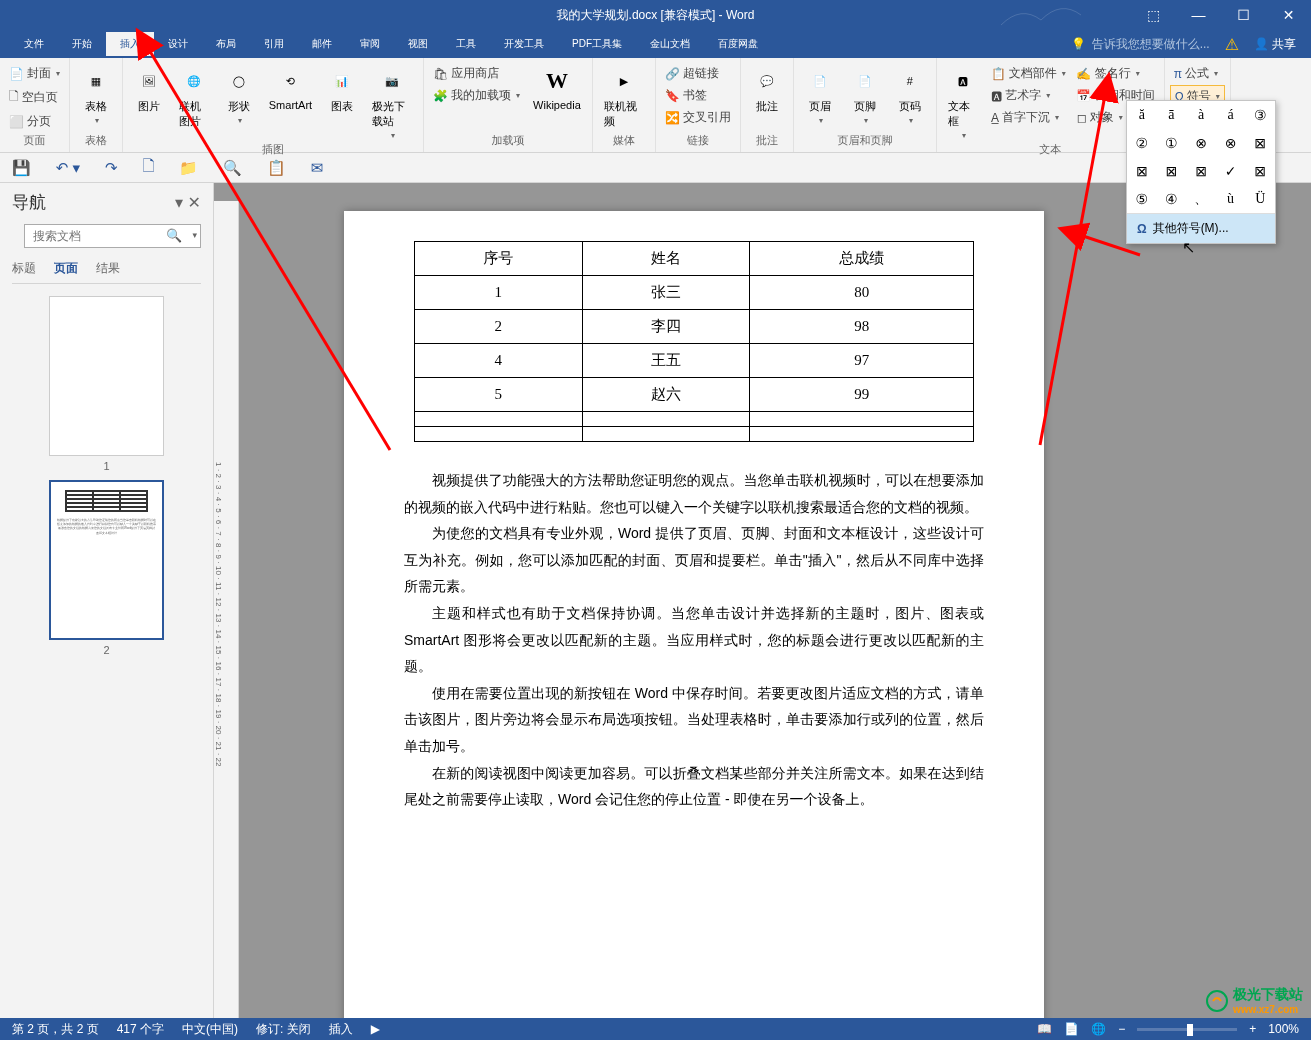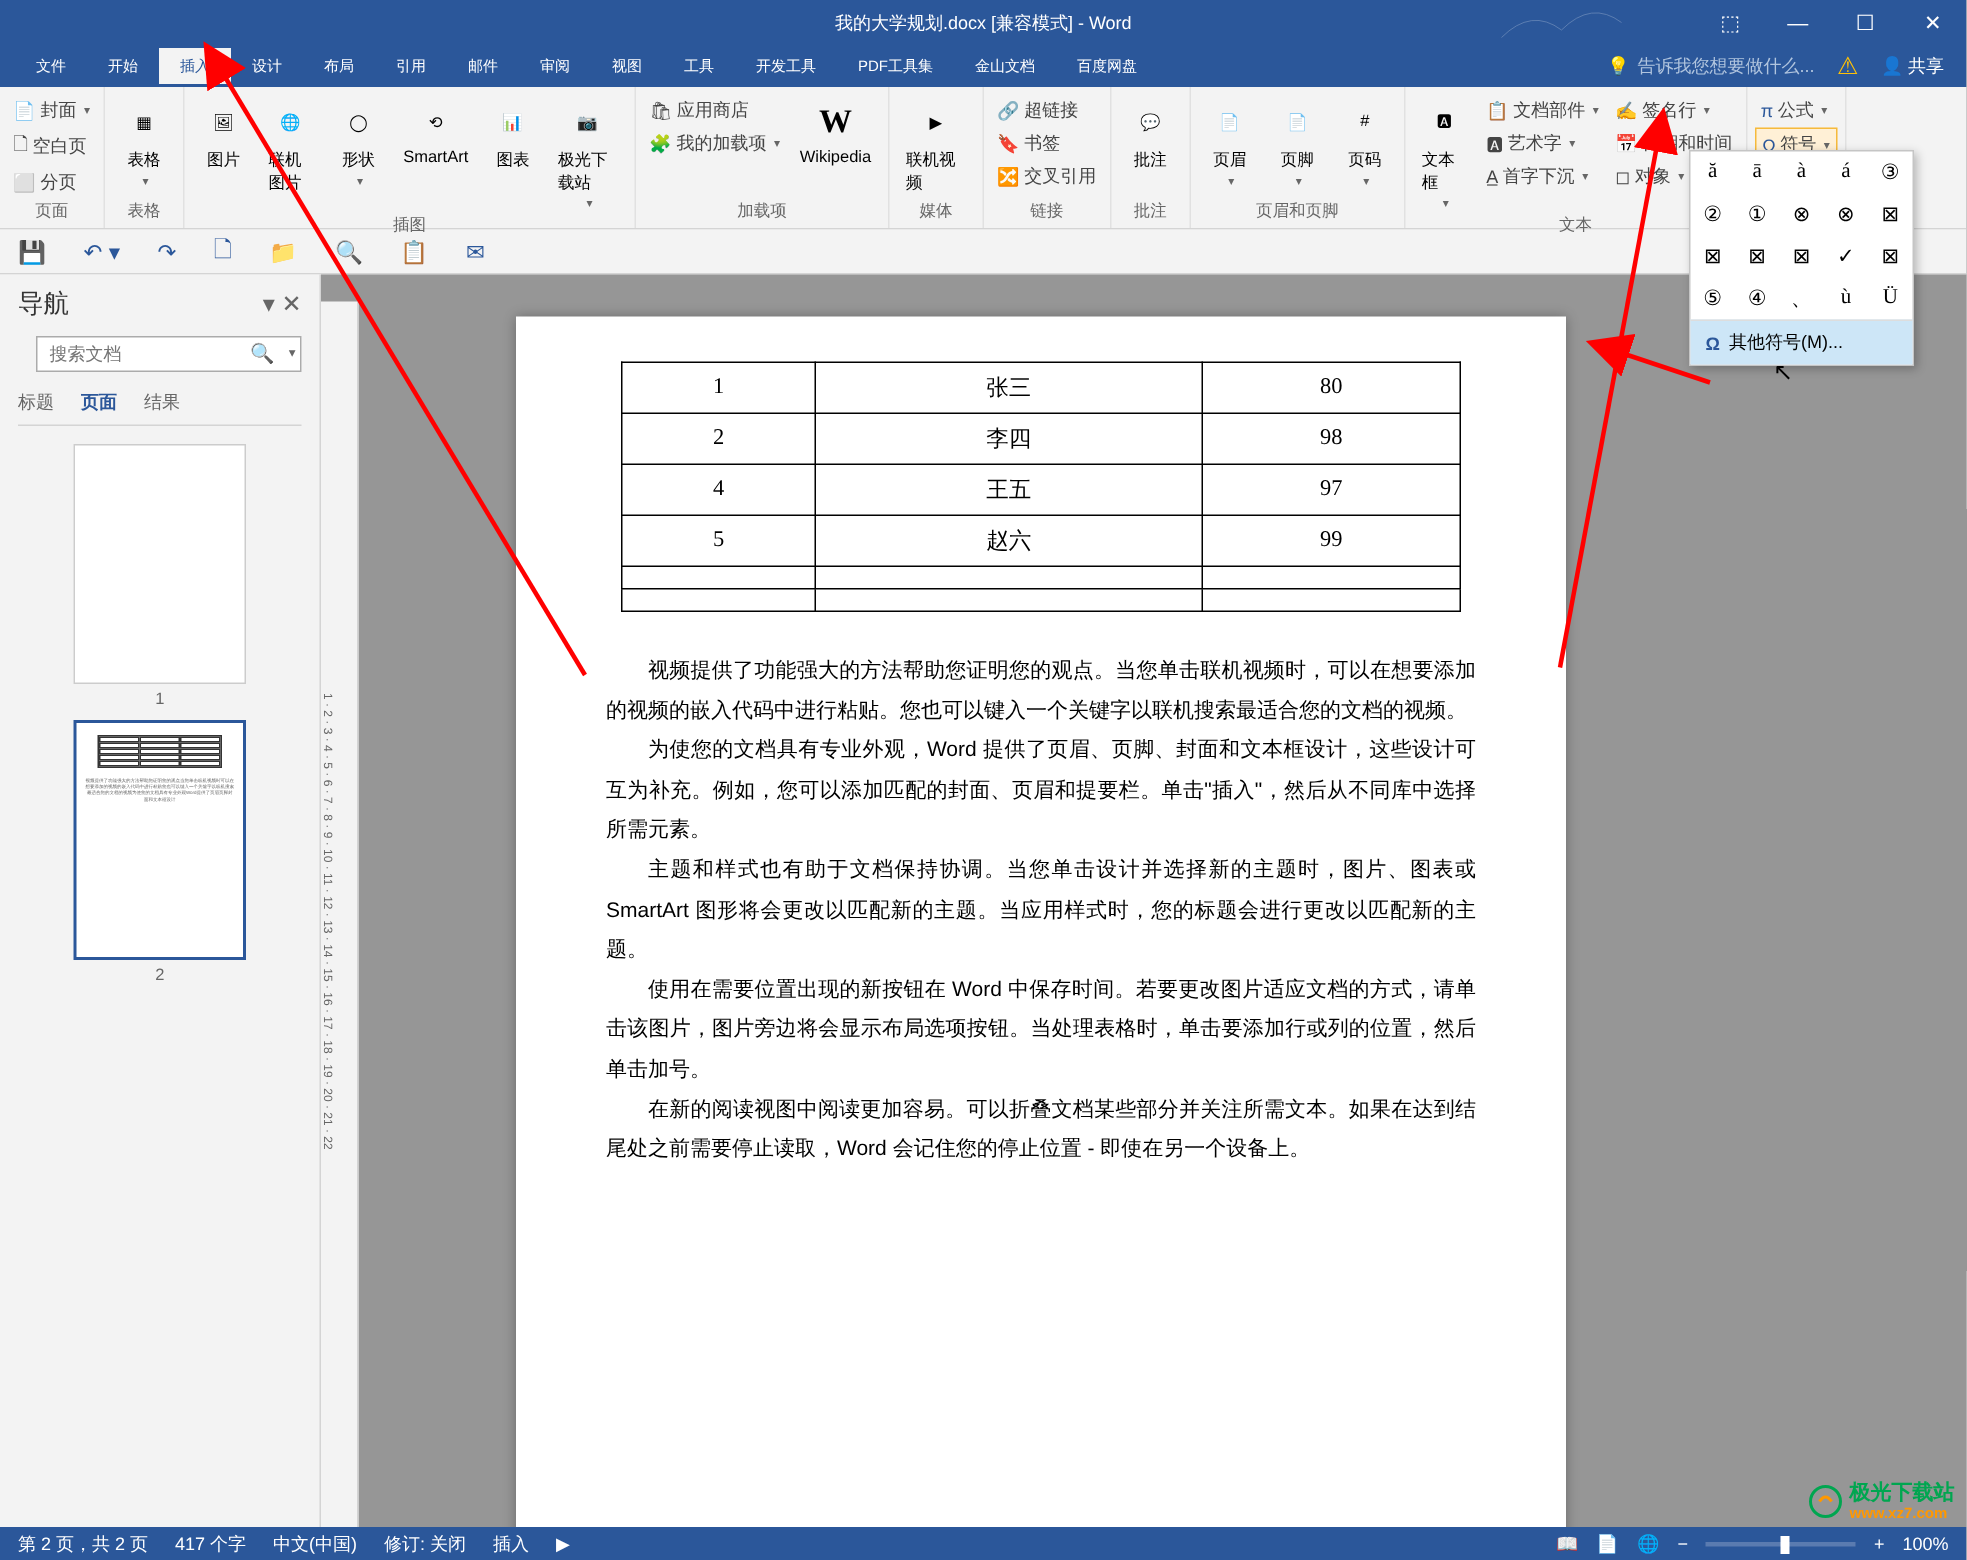--- a/index.html
+++ b/index.html
@@ -332,20 +332,25 @@
         <div class="thumb-num">2</div>
       </div>
     </div>
   </div>
 
   <div class="doc-area">
     <div class="v-ruler">1 · 2 · 3 · 4 · 5 · 6 · 7 · 8 · 9 · 10 · 11 · 12 · 13 · 14 · 15 · 16 · 17 · 18 · 19 · 20 · 21 · 22</div>
     <div class="page">
       <table class="doc-table">
         <tbody>
+            <tr>
+          <td>序号</td>
+          <td>姓名</td>
+          <td>总成绩</td>
+        </tr>
         <tr>
               <td>1</td>
               <td>张三</td>
               <td>80</td>
             </tr>
         <tr>
               <td>2</td>
               <td>李四</td>
               <td>98</td>
             </tr>

